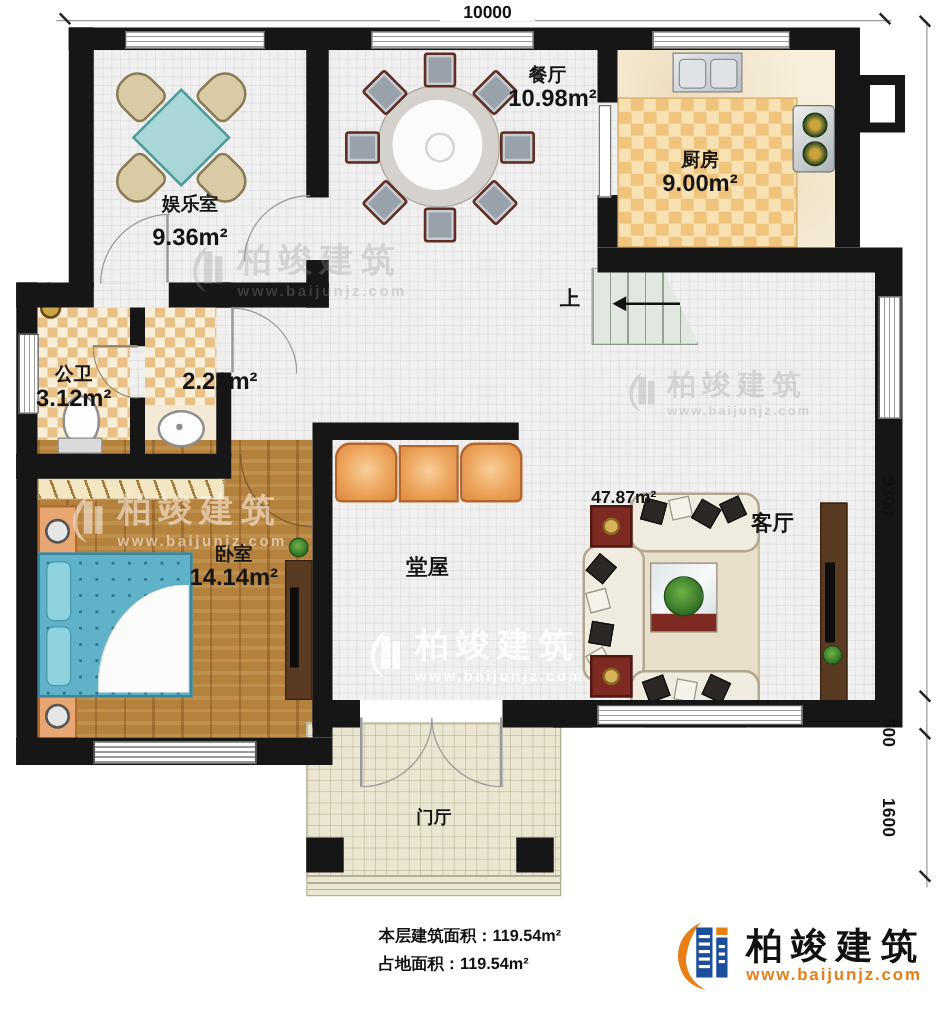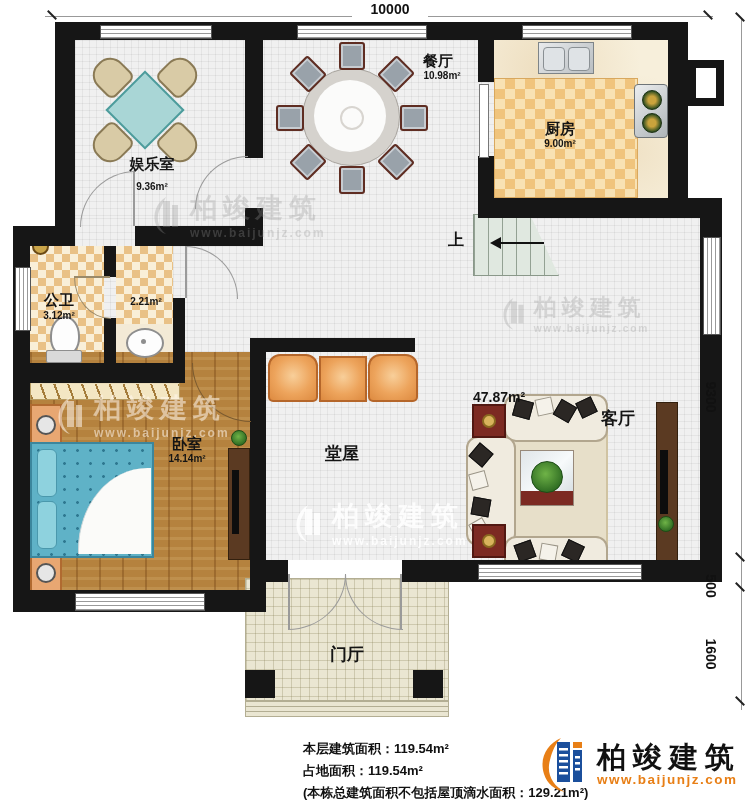--- a/index.html
+++ b/index.html
@@ -20,21 +20,21 @@
   .win-v{background:#fff;border:1px solid #555;background-image:repeating-linear-gradient(90deg,transparent 0 3px,#999 3px 4px);}
   .arc{border:0 solid #9a9a9a;}
   .leaf{background:#9a9a9a;}
   
   .dimline{background:#999;}
   .tick{width:12px;height:2px;background:#222;transform:rotate(45deg);}
   .dimlab{font-size:14px;font-weight:bold;color:#111;text-align:center;background:#fff;}
   .dimv{transform:rotate(90deg);}
   
   .rlab{font-weight:bold;color:#141414;text-align:center;font-size:15px;line-height:1.1;}
-  .alab{font-weight:bold;color:#141414;text-align:center;font-size:10px;line-height:1.1;}
+  .alab{font-weight:bold;color:#141414;text-align:center;font-size:19px;line-height:1.1;}
   
   .pillow-d{background:#2b2724;border:1px solid #111;}
   .pillow-w{background:#f5f2ea;border:1px solid #9a9486;}
   .sofa{background:#f0ebdf;border:2px solid #b2a68e;border-radius:12px;}
   .orange{background:radial-gradient(circle at 50% 45%,#f8cf9a 0%,#edA45c 55%,#dd8a40 100%);border:2px solid #b5662a;}
   .redtab{background:#7c2a22;border:2px solid #511812;display:flex;align-items:center;justify-content:center;}
   .goldring{width:10px;height:10px;border-radius:50%;background:#d9b35c;border:2px solid #8a6a20;}
   .brown{background:#5b3a22;border:1px solid #33200e;}
   .plant{border-radius:50%;background:radial-gradient(circle at 45% 40%,#6fb347,#2e6b22 75%);border:1px solid #1d4d16;}
   .dchair{background:#99a2aa;border:2px solid #5f2d22;border-radius:3px;box-shadow:inset 0 0 0 2px #c7ccd1;}
@@ -207,27 +207,27 @@
   <div class="abs leaf" style="left:400px;top:574px;width:2px;height:55px;"></div>
 
   <div class="abs rlab" style="left:92px;top:156px;width:120px;">娱乐室</div>
   <div class="abs alab" style="left:92px;top:181px;width:120px;">9.36m²</div>
   <div class="abs rlab" style="left:378px;top:53px;width:120px;">餐厅</div>
   <div class="abs alab" style="left:382px;top:70px;width:120px;">10.98m²</div>
   <div class="abs rlab" style="left:500px;top:121px;width:120px;">厨房</div>
   <div class="abs alab" style="left:500px;top:138px;width:120px;">9.00m²</div>
   <div class="abs rlab" style="left:0px;top:292px;width:118px;">公卫</div>
   <div class="abs alab" style="left:0px;top:310px;width:118px;">3.12m²</div>
-  <div class="abs alab" style="left:86px;top:296px;width:120px;">2.21m²</div>
+  <div class="abs alab" style="left:86px;top:296px;width:120px;text-align:right;">2.21m²</div>
   <div class="abs rlab" style="left:127px;top:436px;width:120px;">卧室</div>
   <div class="abs alab" style="left:127px;top:453px;width:120px;">14.14m²</div>
   <div class="abs rlab" style="left:282px;top:445px;width:120px;font-size:17px;">堂屋</div>
   <div class="abs rlab" style="left:558px;top:410px;width:120px;font-size:17px;">客厅</div>
   <div class="abs alab" style="left:439px;top:390px;width:120px;font-size:14px;">47.87m²</div>
-  <div class="abs rlab" style="left:287px;top:646px;width:120px;font-size:17px;">门厅</div>
+  <div class="abs rlab" style="left:287px;top:646px;width:120px;font-size:14px;">门厅</div>
   <div class="abs rlab" style="left:440px;top:231px;width:32px;font-size:16px;">上</div>
 
   <div class="abs wm" style="left:148px;top:190px;color:rgba(150,150,150,0.30);">
     <svg width="34" height="40" viewBox="0 0 34 40">
         <path d="M18 2 C8 8 4 20 8 30 C10 35 14 38 18 39 C11 34 8 25 11 16 Z" fill="currentColor"></path>
         <rect x="15" y="6" width="7" height="26" fill="currentColor"></rect>
         <rect x="24" y="10" width="6" height="22" fill="currentColor"></rect>
       </svg>
     <div>
         <div class="t1">柏竣建筑</div>
@@ -279,21 +279,20 @@
   <div class="abs tick" style="left:734px;top:700px;"></div>
   <div class="abs dimlab dimv" style="left:686px;top:389px;width:50px;background:none;">9300</div>
   <div class="abs dimlab dimv" style="left:691px;top:578px;width:40px;background:none;">500</div>
   <div class="abs dimlab dimv" style="left:687px;top:646px;width:48px;background:none;">1600</div>
 
   <div class="abs infotxt" style="left:78px;top:670px;">
   </div>
   <div class="abs infosm" style="left:303px;top:738px;">
     <div>本层建筑面积：119.54m²</div>
     <div>占地面积：119.54m²</div>
-    <div>(本栋总建筑面积不包括屋顶滴水面积：129.21m²)</div>
   </div>
   <div class="abs" style="left:535px;top:734px;display:flex;align-items:center;gap:10px;">
     <svg width="52" height="62" viewBox="0 0 52 62">
       <path d="M26 4 C12 10 4 24 9 40 C12 50 20 56 30 58 C18 52 11 40 15 26 C17 17 21 9 26 4 Z" fill="#e87f16"></path>
       <rect x="22" y="8" width="13" height="40" fill="#1b4f9c"></rect>
       <rect x="24" y="14" width="9" height="2.5" fill="#fff"></rect>
         <rect x="24" y="20" width="9" height="2.5" fill="#fff"></rect>
       <rect x="24" y="26" width="9" height="2.5" fill="#fff"></rect>
         <rect x="24" y="32" width="9" height="2.5" fill="#fff"></rect>
       <rect x="24" y="38" width="9" height="2.5" fill="#fff"></rect>

